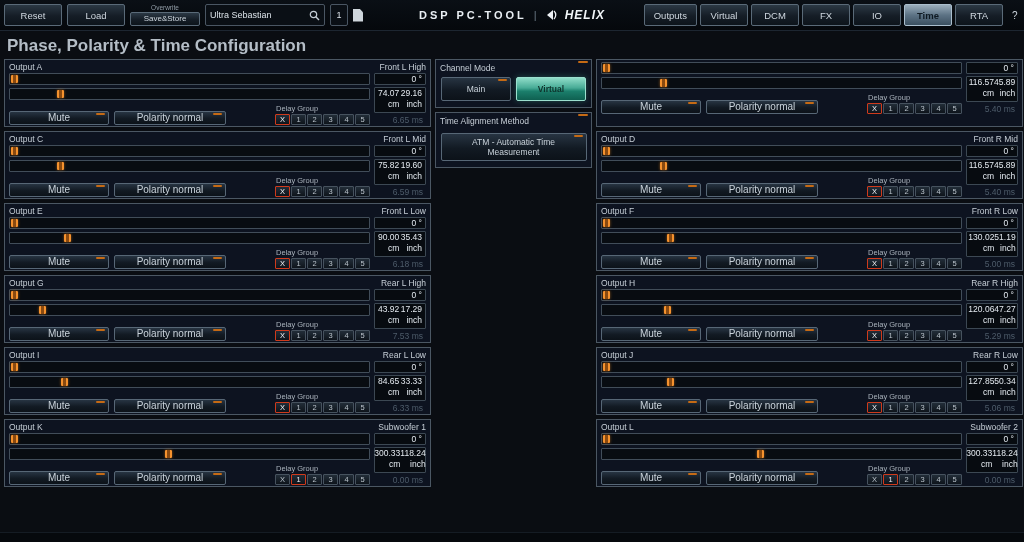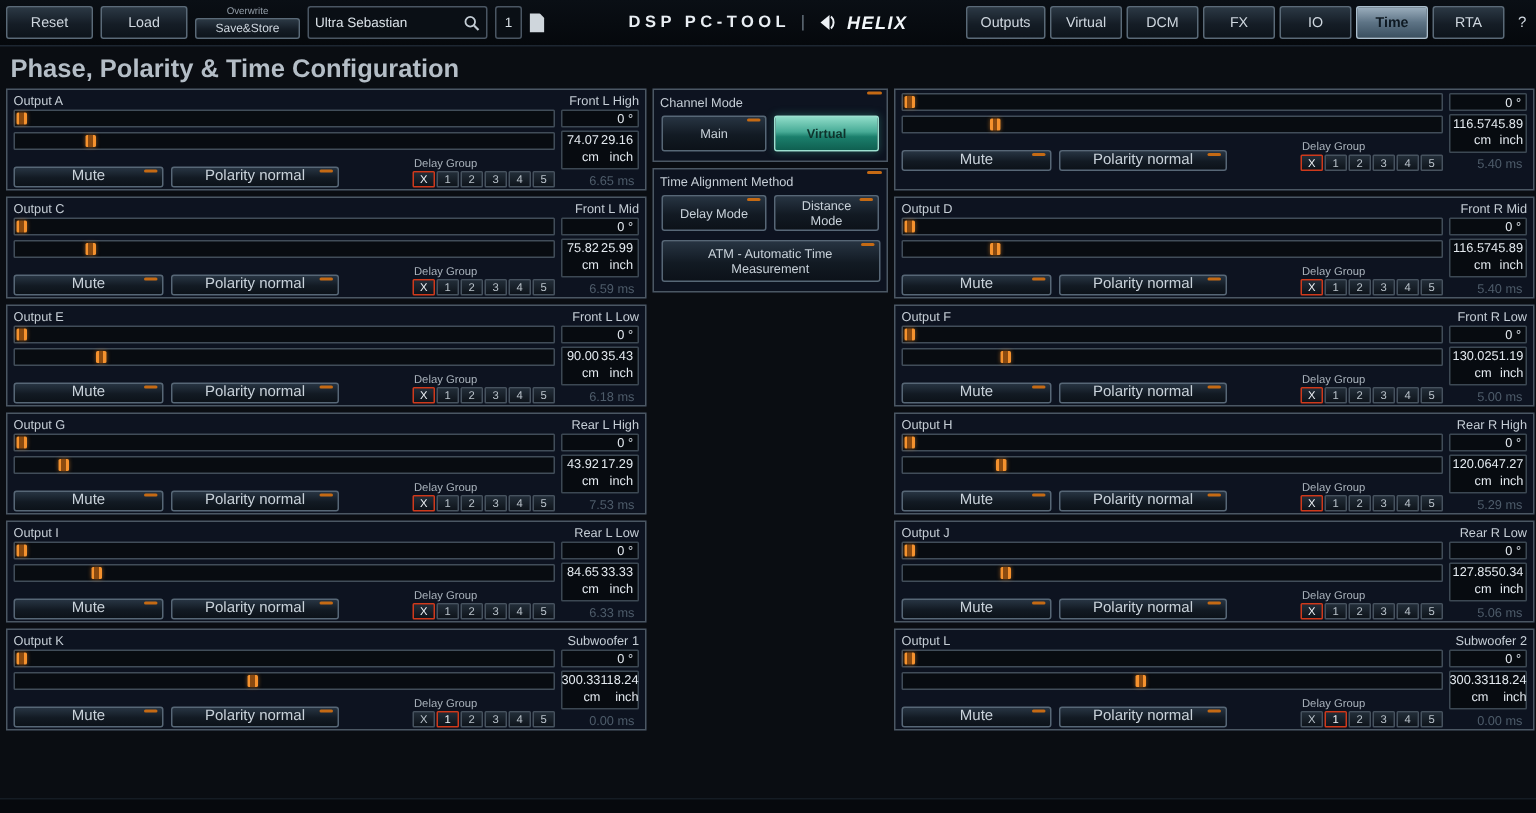--- a/index.html
+++ b/index.html
@@ -196,21 +196,21 @@
                   <button class="gbtn">4</button>
                   <button class="gbtn">5</button>
                 </div>
               </div>
             </div>
           </div>
           <div class="bvals">
             <div class="vbox">0 °</div>
             <div class="vbox dual">
               <div>75.82 cm</div>
-              <div>25.99 inch</div>
+              <div>19.60 inch</div>
             </div>
             <div class="vms">6.59 ms</div>
           </div>
         </div>
       </div>
       <div class="block">
         <div class="bhead">
           <span>Output E</span>
           <span>Front L Low</span>
         </div>
@@ -370,24 +370,20 @@
   <section class="midcol">
     <div class="panel notch">
       <div class="ptitle">Channel Mode</div>
       <div class="prow">
         <button class="btn mode tick">Main</button>
         <button class="btn mode teal">Virtual</button>
       </div>
     </div>
     <div class="panel notch">
       <div class="ptitle">Time Alignment Method</div>
-      <div class="prow">
-        <button class="btn mode tick">Delay Mode</button>
-        <button class="btn mode tick">Distance Mode</button>
-      </div>
       <button class="btn atm tick">ATM - Automatic Time Measurement</button>
     </div>
   </section>
 
   <section class="col" id="col-right">
       <div class="block">
         <div class="bbody">
           <div class="bmain">
             <div class="slider">
               <div class="handle" style="left: calc(1% - 3px);"></div>

